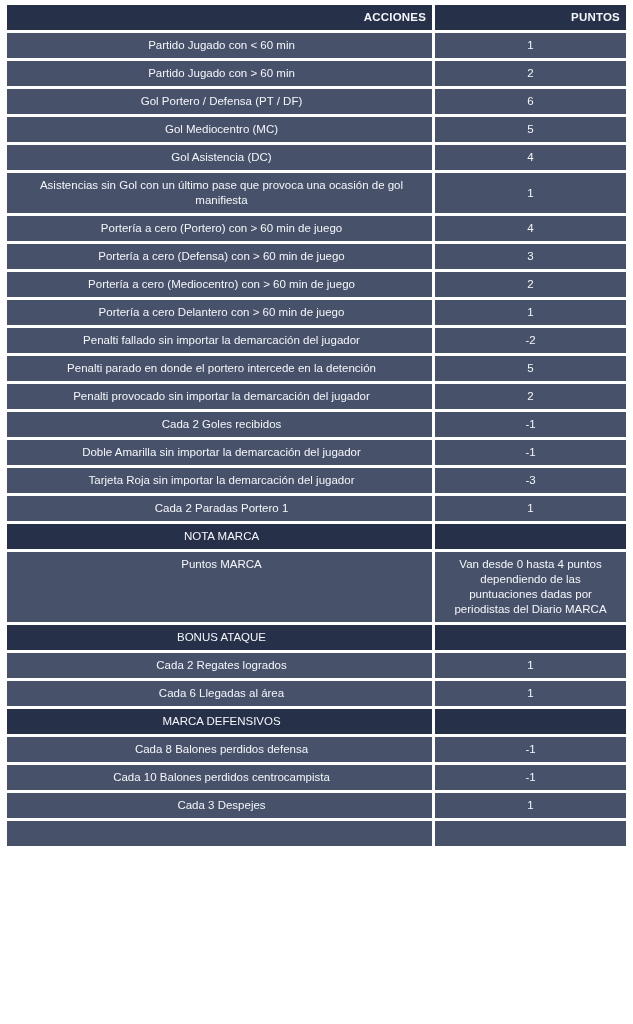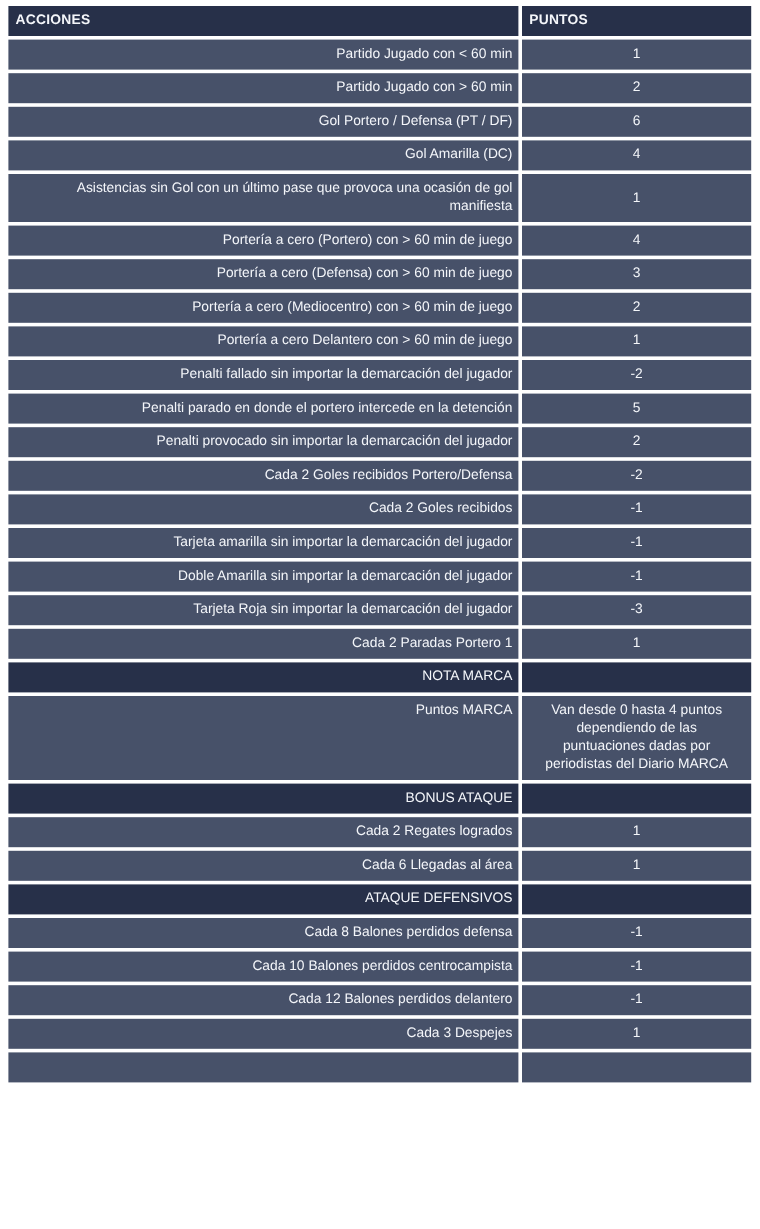--- a/index.html
+++ b/index.html
@@ -29,41 +29,41 @@
   col.col-points  { width: 31%; }
   th, td {
     color: var(--text-color);
     font-size: 11.5px;
     line-height: 15px;
     overflow: hidden;
   }
   th {
     background: var(--header-bg);
     font-weight: bold;
-    text-align: left;
+    text-align: right;
     padding: 5px 6px;
     height: 25px;
     letter-spacing: 0.2px;
   }
   td { background: var(--row-bg); height: 25px; }
   td.action {
-    text-align: right;
+    text-align: center;
     padding: 5px 5px 5px 9px;
     vertical-align: top;
   }
   td.points {
     text-align: center;
     padding: 5px 14px;
     vertical-align: middle;
   }
   tr.section td {
     background: var(--header-bg);
   }
   tr.section td.action {
-    text-align: right;
+    text-align: center;
     vertical-align: middle;
   }
 </style>
 </head>
 <body>
 
 <div class="page">
   <table class="score-table">
     <colgroup>
       <col class="col-actions">
@@ -84,23 +84,27 @@
   <tr>
     <td class="action">Partido Jugado con &gt; 60 min</td>
     <td class="points">2</td>
   </tr>
 
   <tr>
     <td class="action">Gol Portero / Defensa (PT / DF)</td>
     <td class="points">6</td>
   </tr>
 
-
-  <tr>
-    <td class="action">Gol Amarilla (DC)</td>
+  <tr>
+    <td class="action">Gol Mediocentro (MC)</td>
+    <td class="points">5</td>
+  </tr>
+
+  <tr>
+    <td class="action">Gol Asistencia (DC)</td>
     <td class="points">4</td>
   </tr>
 
 
   <tr>
     <td class="action">Asistencias sin Gol con un último pase que provoca una ocasión de gol manifiesta</td>
     <td class="points">1</td>
   </tr>
 
   <tr>
@@ -131,34 +135,26 @@
   <tr>
     <td class="action">Penalti parado en donde el portero intercede en la detención</td>
     <td class="points">5</td>
   </tr>
 
   <tr>
     <td class="action">Penalti provocado sin importar la demarcación del jugador</td>
     <td class="points">2</td>
   </tr>
 
-  <tr>
-    <td class="action">Cada 2 Goles recibidos Portero/Defensa</td>
-    <td class="points">-2</td>
-  </tr>
 
   <tr>
     <td class="action">Cada 2 Goles recibidos</td>
     <td class="points">-1</td>
   </tr>
 
-  <tr>
-    <td class="action">Tarjeta amarilla sin importar la demarcación del jugador</td>
-    <td class="points">-1</td>
-  </tr>
 
   <tr>
     <td class="action">Doble Amarilla sin importar la demarcación del jugador</td>
     <td class="points">-1</td>
   </tr>
 
   <tr>
     <td class="action">Tarjeta Roja sin importar la demarcación del jugador</td>
     <td class="points">-3</td>
   </tr>
@@ -188,39 +184,35 @@
     <td class="action">Cada 2 Regates logrados</td>
     <td class="points">1</td>
   </tr>
 
   <tr>
     <td class="action">Cada 6 Llegadas al área</td>
     <td class="points">1</td>
   </tr>
 
   <tr class="section">
-    <td class="action">ATAQUE DEFENSIVOS</td>
+    <td class="action">MARCA DEFENSIVOS</td>
     <td class="points"></td>
   </tr>
 
 
   <tr>
     <td class="action">Cada 8 Balones perdidos defensa</td>
     <td class="points">-1</td>
   </tr>
 
   <tr>
     <td class="action">Cada 10 Balones perdidos centrocampista</td>
     <td class="points">-1</td>
   </tr>
 
-  <tr>
-    <td class="action">Cada 12 Balones perdidos delantero</td>
-    <td class="points">-1</td>
-  </tr>
 
 
   <tr>
     <td class="action">Cada 3 Despejes</td>
     <td class="points">1</td>
   </tr>
 
   <tr>
     <td class="action"></td>
     <td class="points"></td>

